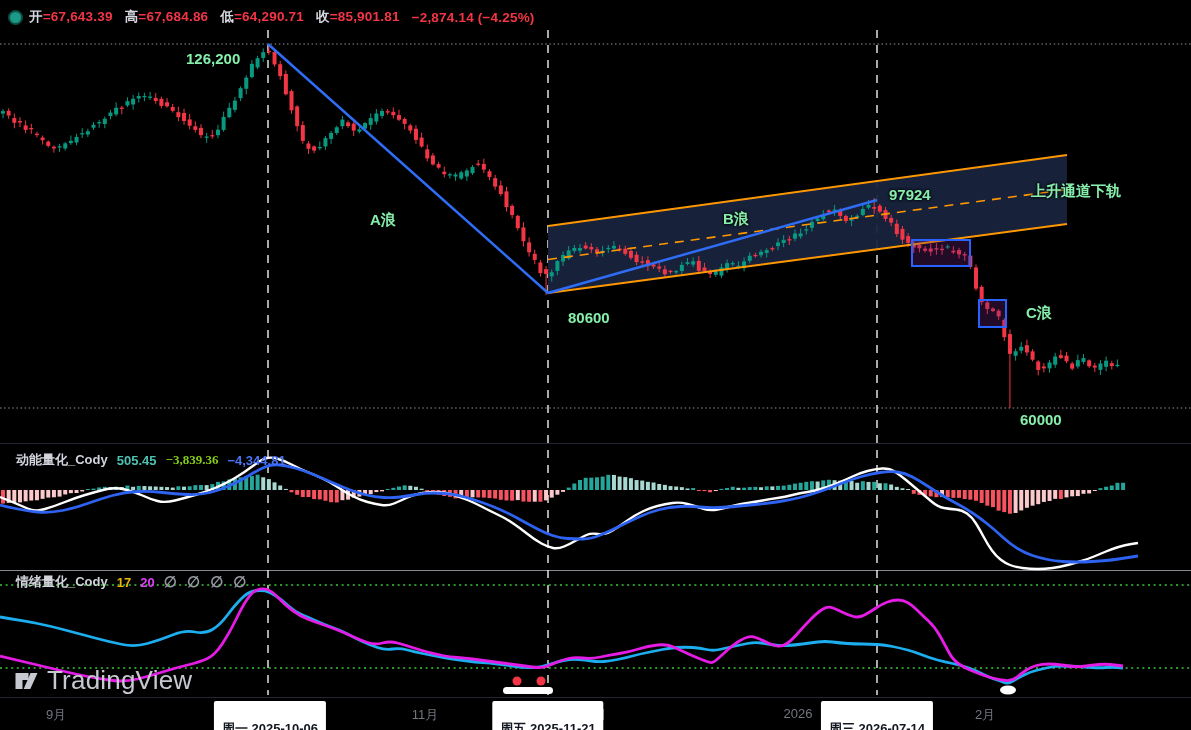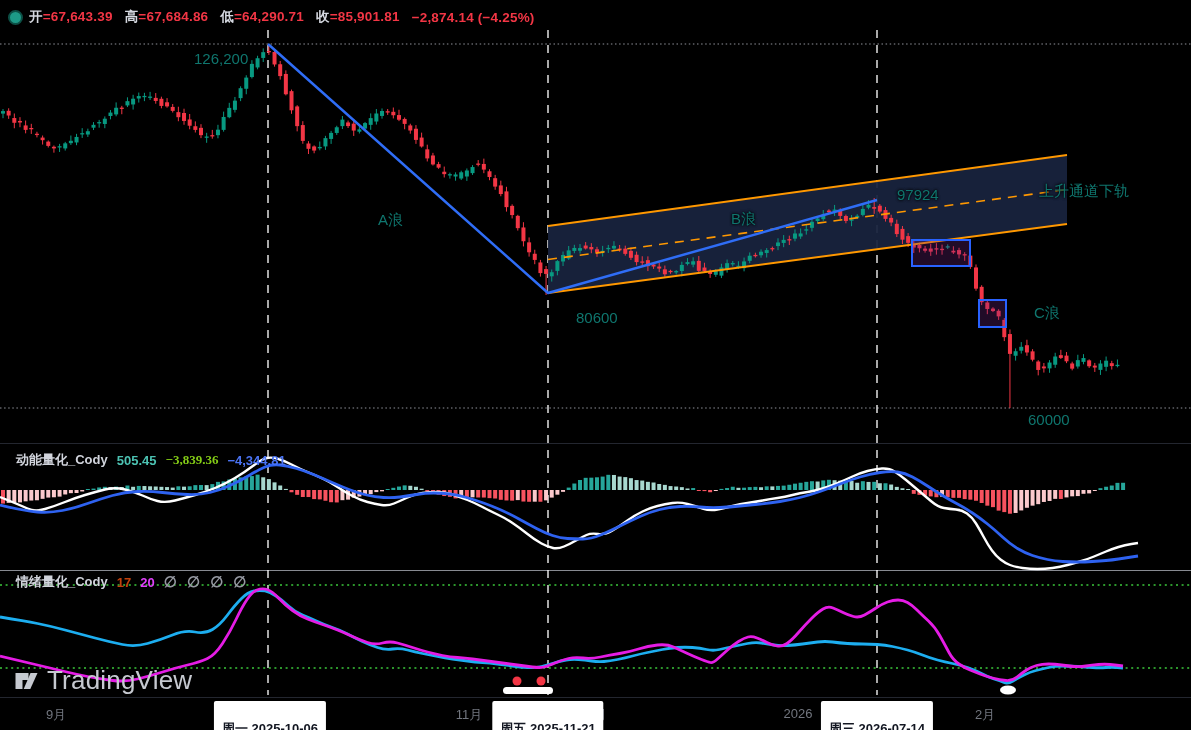--- a/index.html
+++ b/index.html
@@ -4,22 +4,22 @@
 <style>
   html,body{margin:0;padding:0;background:#000;}
   #screen{position:relative;width:1191px;height:730px;background:#000;overflow:hidden;
           font-family:"Liberation Sans",sans-serif;-webkit-font-smoothing:antialiased;}
   #chart-svg{position:absolute;left:0;top:0;}
   .ohlc{position:absolute;left:8px;top:8px;display:flex;align-items:center;gap:6px;
         font-size:13.5px;font-weight:600;letter-spacing:.2px;}
   .ohlc .dot{width:11px;height:11px;border-radius:50%;background:#1d9a87;border:2px solid #0c4f45;}
   .ohlc .lab{color:#d5d8e0;}
   .ohlc .val{color:#f23645;margin-right:6px;}
-  .chart-label{position:absolute;color:#0f766e;font-size:15px;font-weight:400;white-space:nowrap;
-               text-shadow:0 0 3px #000,0 0 3px #000;margin-left:8px;}
+  .chart-label{position:absolute;color:#86efac;font-size:15px;font-weight:700;white-space:nowrap;
+               text-shadow:0 0 3px #000,0 0 3px #000;}
   .ind-header{position:absolute;display:flex;align-items:center;gap:9px;font-size:13px;font-weight:600;white-space:nowrap;}
   .ind-title{color:#d1d4dc;}
   .axis-month{position:absolute;top:706px;transform:translateX(-50%);color:#72767f;font-size:13px;}
   .date-badge{position:absolute;top:701px;transform:translateX(-50%);background:#ffffff;color:#131722;
               font-size:13px;font-weight:600;padding:19px 8px;border-radius:2px;white-space:nowrap;}
   .tv-logo{position:absolute;left:14px;top:665px;display:flex;align-items:center;gap:8px;color:#c6c9d0;}
   .tv-logo .txt{font-size:26px;font-weight:400;letter-spacing:.2px;}
 </style>
 </head>
 <body>
@@ -667,36 +667,36 @@
 <div class="chart-label" style="left:1020px;top:411px;">60000</div>
 
 <div class="ind-header" style="left:16px;top:451px;">
   <span class="ind-title">动能量化_Cody</span>
   <span id="mo-v1" style="color: rgb(76, 194, 178);">505.45</span>
   <span id="mo-v2" style="color: #84cc16; font-family: Liberation Serif, serif;">−3,839.36</span>
   <span id="mo-v3" style="color: rgb(74, 115, 243);">−4,344.81</span>
 </div>
 <div class="ind-header" style="left:16px;top:573px;">
   <span class="ind-title">情绪量化_Cody</span>
-  <span id="se-v1" style="color: #c2410c;">17</span>
+  <span id="se-v1" style="color: #eab308;">17</span>
   <span id="se-v2" style="color: rgb(224, 64, 251);">20</span>
   <span id="se-zeros" style="letter-spacing: 3px; font-size: 15px; color: rgb(149, 152, 161);">∅  ∅  ∅  ∅</span>
 </div>
 
 <div class="tv-logo">
   <svg width="25" height="24" viewBox="0 0 24 24">
     <path fill="#c6c9d0" d="M1 4h13v7H8v9H1z"></path>
     <path fill="#c6c9d0" d="M16 4h7l-7.2 16h-6.6z"></path>
   </svg>
   <span class="txt">TradingView</span>
 </div>
 
 <div id="time-axis">
       <div class="axis-month" style="left: 56px;">9月</div>
-      <div class="axis-month" style="left: 425px; margin-left: 44px;">11月</div>
+      <div class="axis-month" style="left: 425px;">11月</div>
       <div class="axis-month" style="left: 593px;">12月</div>
       <div class="axis-month" style="left: 798px;">2026</div>
       <div class="axis-month" style="left: 985px;">2月</div>
       <div class="axis-month" style="left: 1158px; margin-left: 40px;">3月</div>
       <div class="date-badge" style="left: 270px;">周一 2025-10-06</div>
       <div class="date-badge" style="left: 548px;">周五 2025-11-21</div>
       <div class="date-badge" style="left: 877px;">周三 2026-07-14</div>
     </div>
 
 </div>

